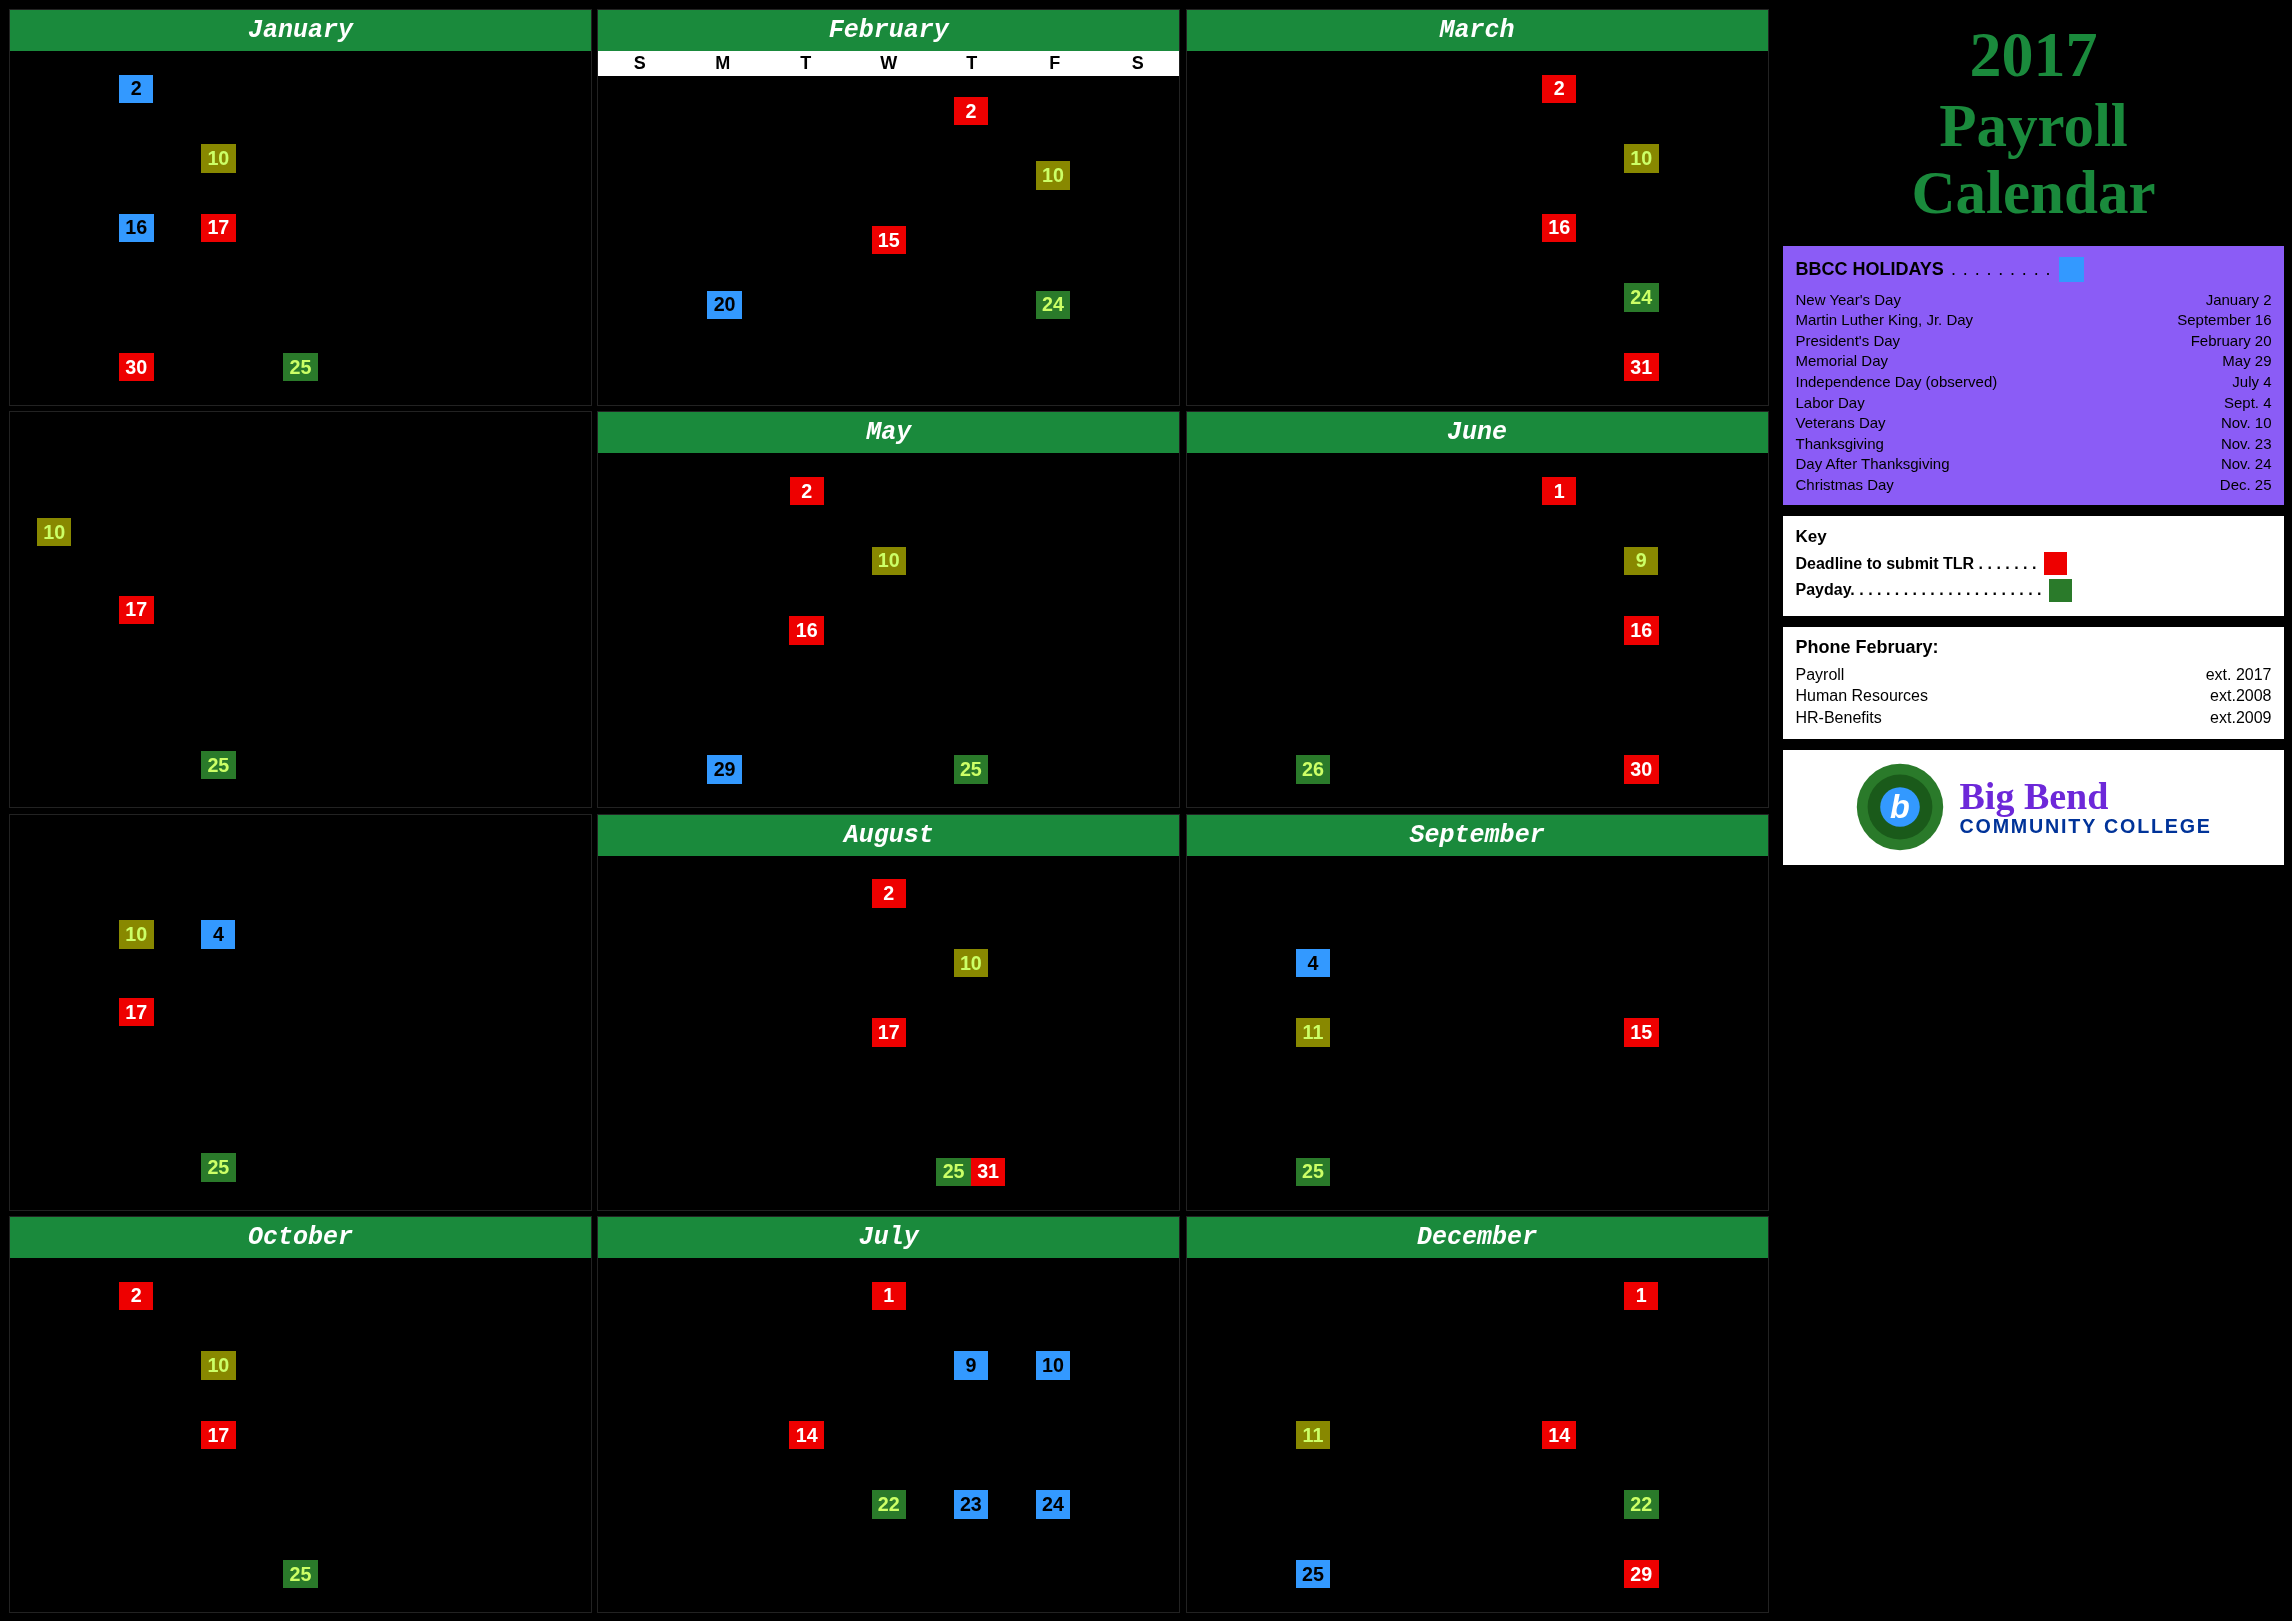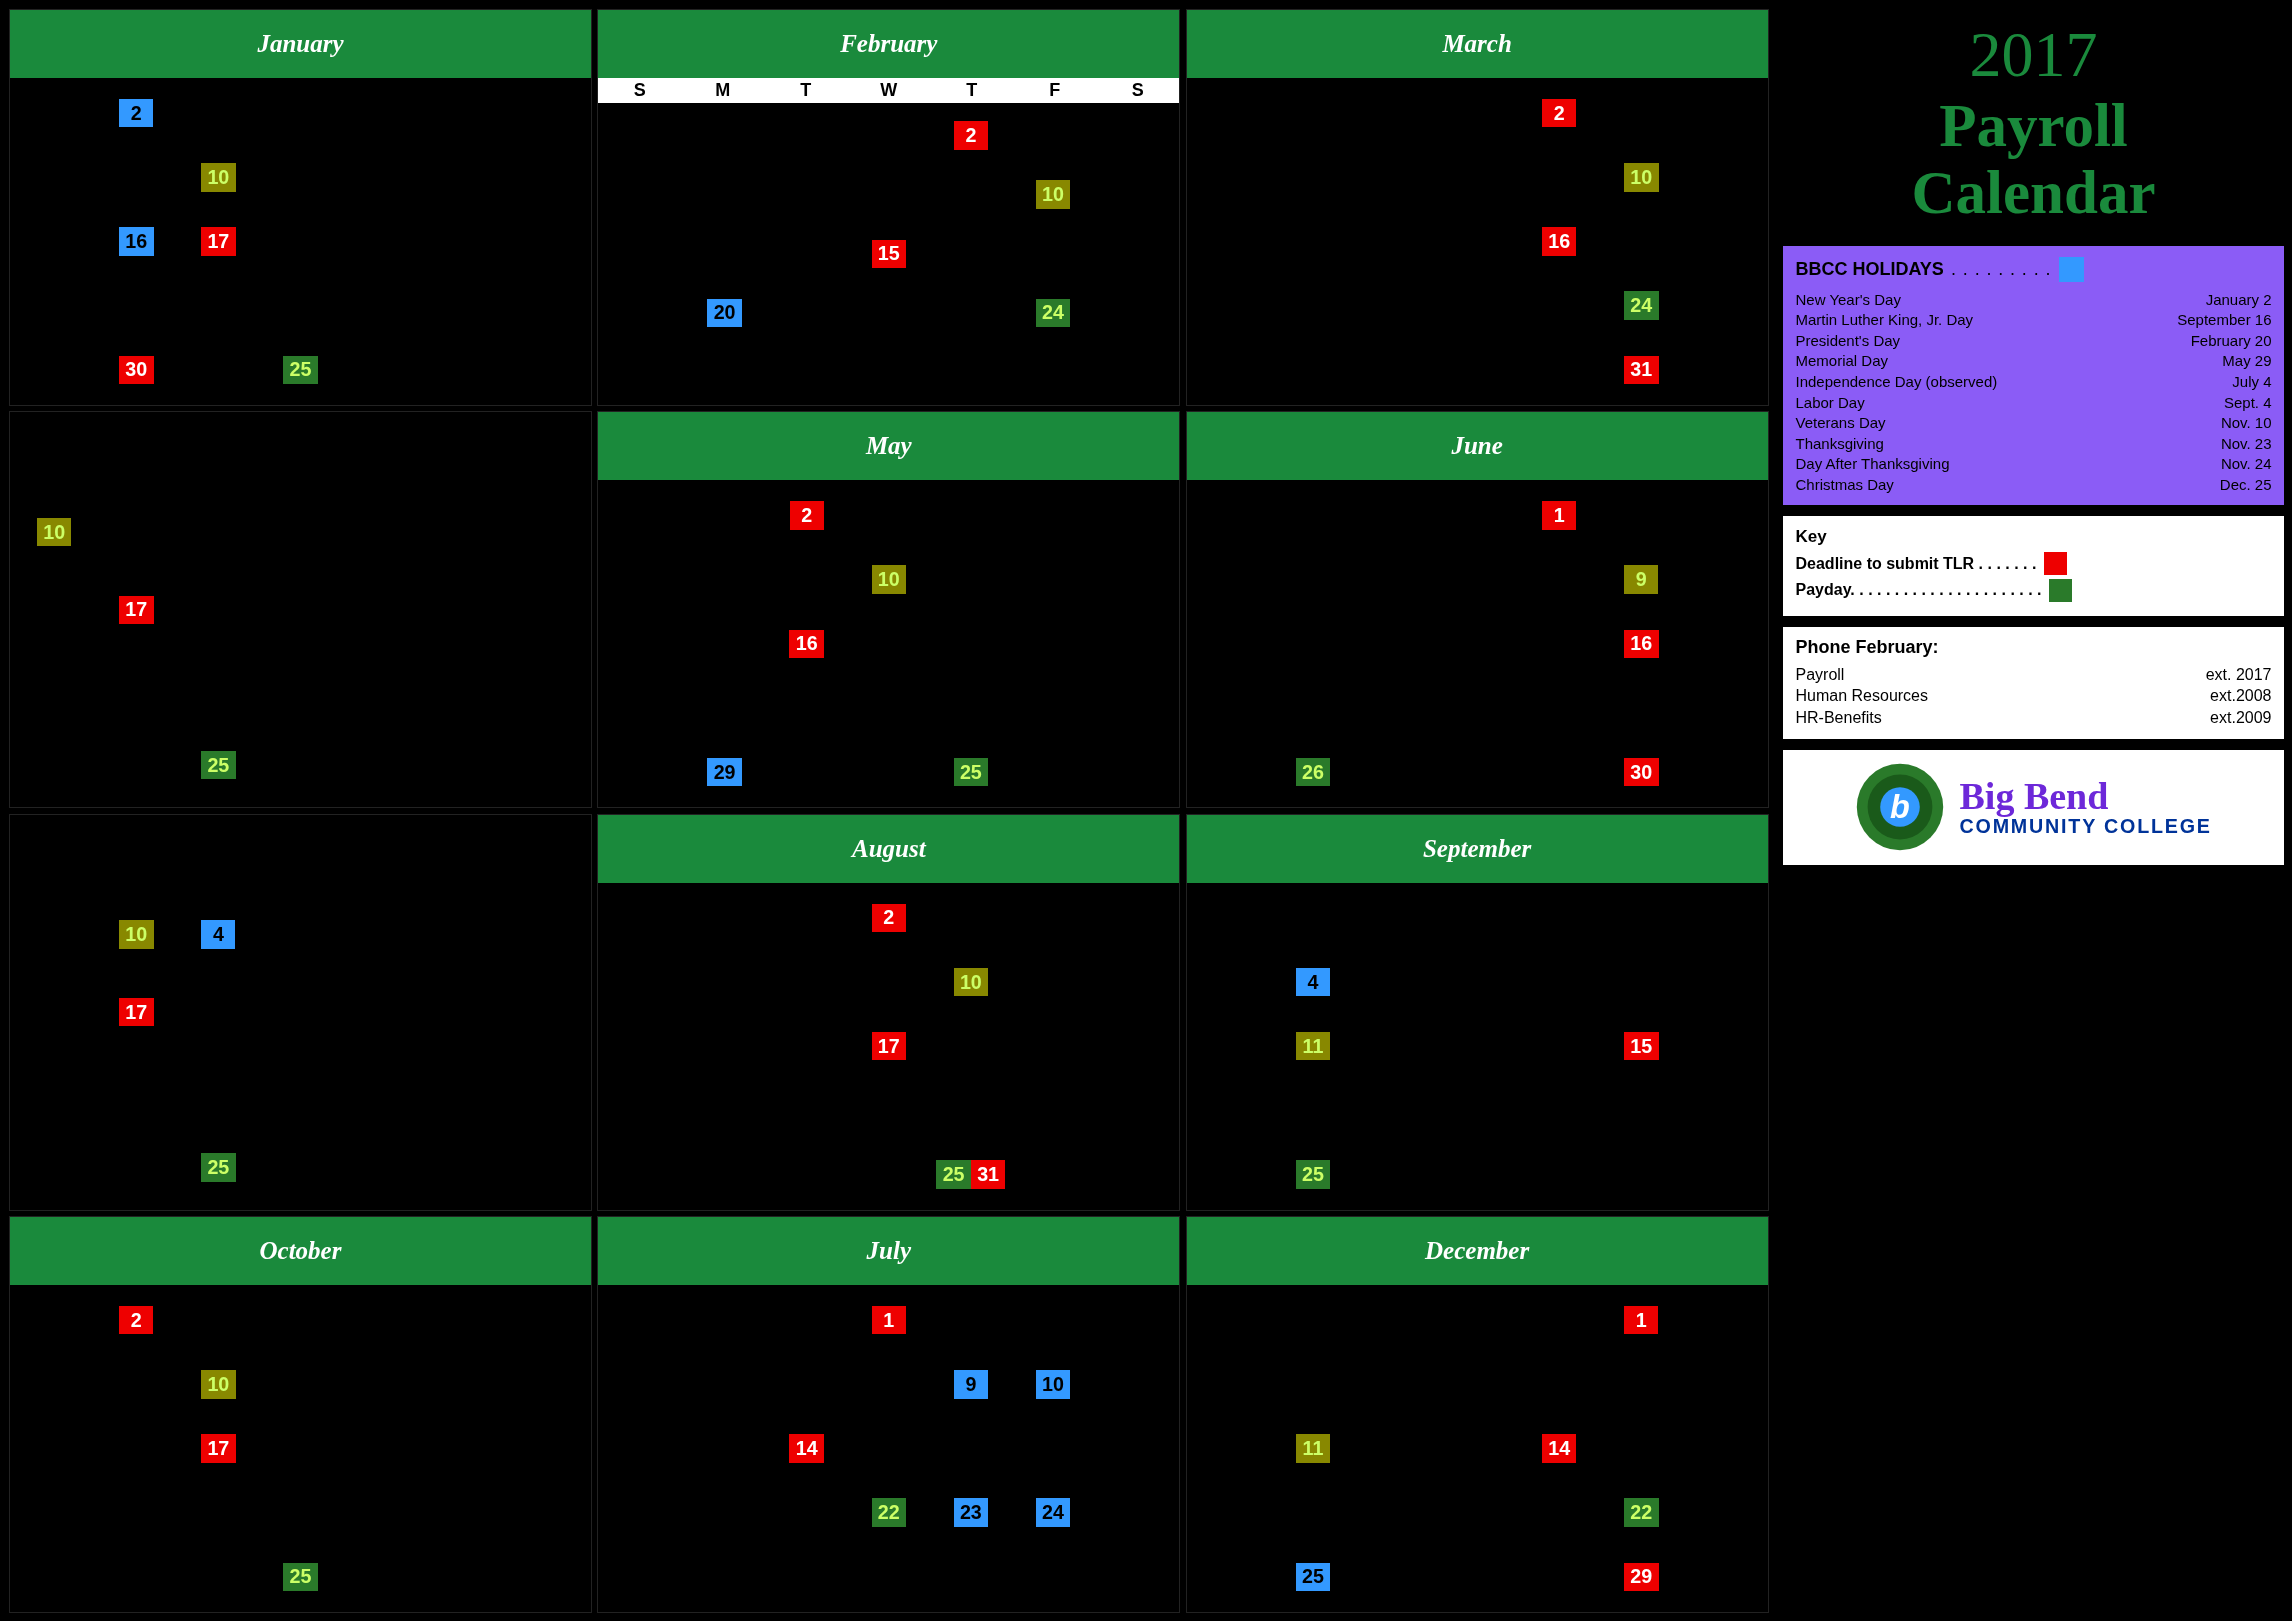--- a/index.html
+++ b/index.html
@@ -34,26 +34,26 @@
     .month-block {
       background: #000;
       border: 0.9px solid #222;
       display: flex;
       flex-direction: column;
     }
 
     .month-header {
       background: #1a8a3c;
       text-align: center;
-      padding: 20px 0;
+      padding: 6px 0;
       font-size: 25px;
       font-weight: bold;
       font-style: italic;
       color: white;
-      font-family: Liberation Serif, serif;
+      font-family: Liberation Mono, monospace;
     }
 
     .day-headers {
       display: grid;
       grid-template-columns: repeat(7, 1fr);
       background: white;
     }
 
     .day-header {
       text-align: center;
@@ -95,21 +95,21 @@
     .badge-olive { background: #888800; color: #ccff66; }
 
     
     .title-block {
       text-align: center;
       padding: 9px;
     }
 
     .title-year {
       font-size: 64px;
-      font-weight: normal;
+      font-weight: bold;
       color: #1a8a3c;
       font-family: 'Times New Roman', serif;
     }
 
     .title-text {
       font-size: 61px;
       font-weight: bold;
       color: #1a8a3c;
       font-family: 'Times New Roman', serif;
       line-height: 1.1;

